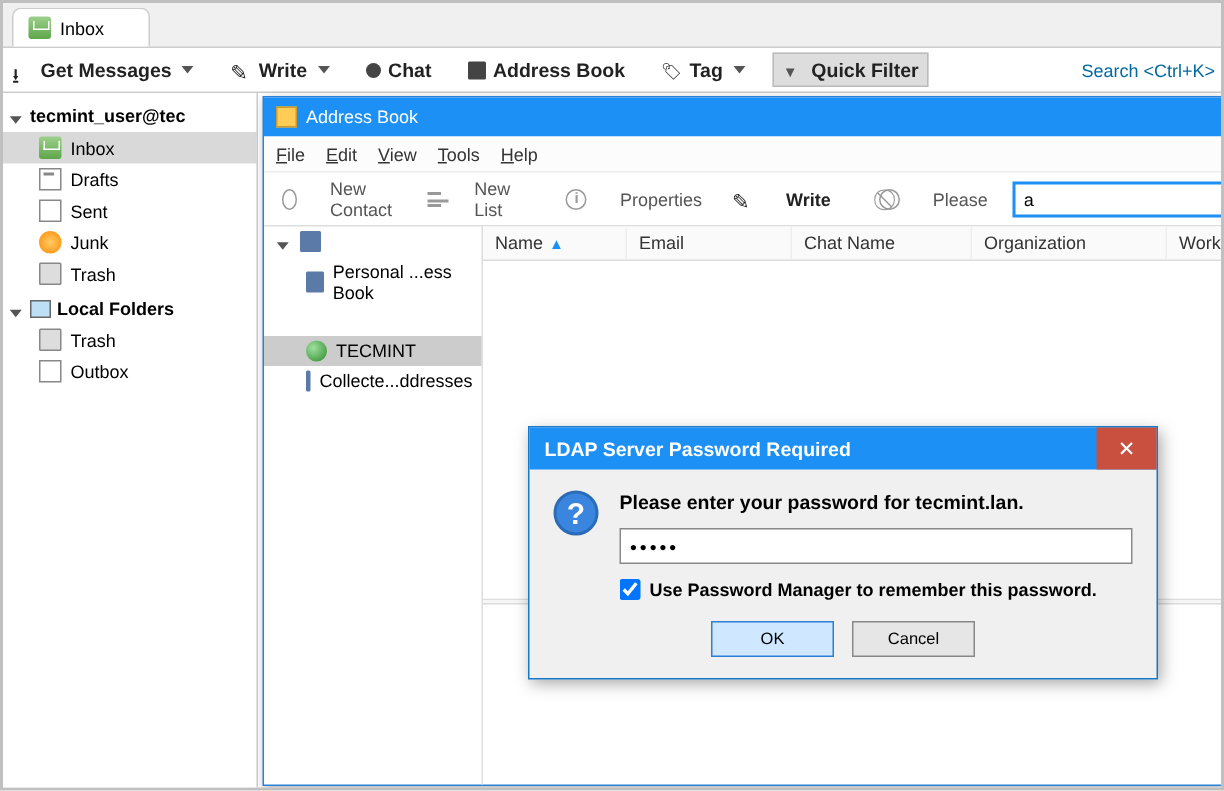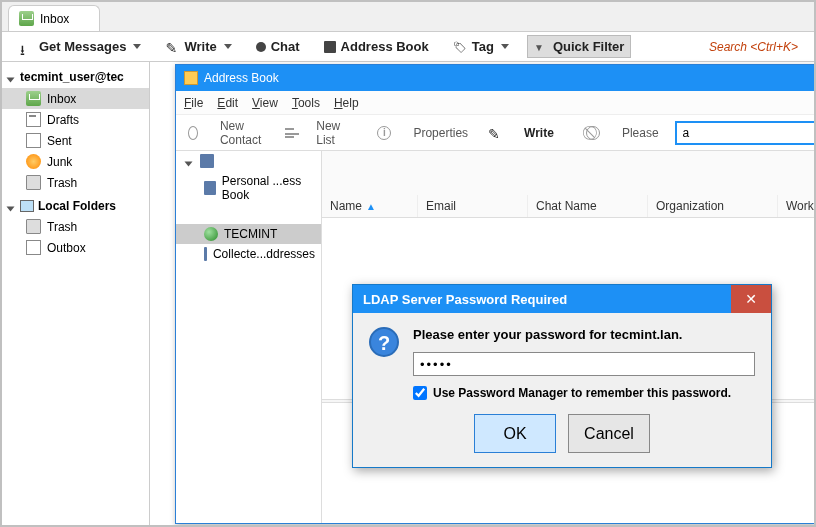--- a/index.html
+++ b/index.html
@@ -3,30 +3,30 @@
 <meta charset="utf-8">
 <style>
 * { box-sizing: border-box; margin: 0; padding: 0; font-family: "Segoe UI", Tahoma, sans-serif; font-size: 12px; }
 body { background: #fff; width: 816px; height: 527px; overflow: hidden; position: relative; border: 2px solid #c0c0c0; }
 
 
 .tabbar { height: 30px; background: #f0f0f0; display: flex; align-items: flex-end; border-bottom: 1px solid #ccc; }
 .tab { background: #fff; border: 1px solid #ccc; border-bottom: none; border-radius: 6px 6px 0 0; padding: 5px 30px 5px 10px; margin-left: 6px; display: flex; align-items: center; gap: 6px; }
 
 
-.maintb { height: 30px; display: flex; align-items: center; padding: 0 12px; gap: 12px; border-bottom: 1px solid #ccc; background: #fff; }
+.maintb { height: 30px; display: flex; align-items: center; padding: 0 0; gap: 12px; border-bottom: 1px solid #ccc; background: #fff; }
 .tb-btn { display: flex; align-items: center; gap: 5px; padding: 3px 6px; cursor: pointer; color: #222; }
 .tb-btn .lbl { font-weight: 600; font-size: 13px; }
 .tb-btn.qf { background: #ddd; border: 1px solid #bbb; }
 .caret { width: 0; height: 0; border-left: 4px solid transparent; border-right: 4px solid transparent; border-top: 5px solid #555; margin-left: 2px; }
-.search-main { margin-left: auto; color: #c2410c; font-style: italic; padding: 2px 4px; }
+.search-main { margin-left: auto; color: #0369a1; padding: 2px 4px; }
 
 
 .appbody { display: flex; height: calc(100% - 60px); }
-.sidebar { width: 148px; border-right: 1px solid #ccc; padding: 4px 0; background: #fff; }
+.sidebar { width: 170px; border-right: 1px solid #ccc; padding: 4px 0; background: #fff; }
 .acct { font-weight: 700; padding: 4px 6px; display: flex; align-items: center; gap: 4px; }
 .sb-item { padding: 3px 6px 3px 24px; display: flex; align-items: center; gap: 6px; cursor: pointer; }
 .sb-item.sel { background: #d9d9d9; }
 .sb-local { font-weight: 700; padding: 6px 6px 3px 6px; display: flex; align-items: center; gap: 4px; }
 
 .twisty { width: 8px; height: 8px; display: inline-block; }
 .twisty::before { content: ""; display: inline-block; width: 0; height: 0; border-top: 4px solid transparent; border-bottom: 4px solid transparent; border-left: 5px solid #555; transform: rotate(90deg); }
 
 
 .ic { width: 15px; height: 15px; display: inline-block; }
@@ -53,21 +53,21 @@
 .ab-body { display: flex; height: calc(100% - 26px - 24px - 36px); }
 .ab-tree { width: 146px; border-right: 1px solid #ddd; }
 .ab-tree-item { padding: 3px 6px 3px 10px; display: flex; align-items: center; gap: 6px; cursor: pointer; }
 .ab-tree-item.child { padding-left: 28px; }
 .ab-tree-item.sel { background: #ccc; margin-top: 19px; }
 .ic-book { width:14px; height:14px; background:#5b7aa8; border-radius:1px; }
 .ic-globe { width:14px; height:14px; background: radial-gradient(circle at 35% 35%, #9fe09f,#2a8a2a); border-radius:50%; }
 
 .ab-main { flex: 1; display: flex; flex-direction: column; }
 .ab-cols { display: flex; border-bottom: 1px solid #ddd; background: #fafafa; }
-.ab-col { padding: 4px 8px; border-right: 1px solid #eee; font-size: 12px; color: #333; margin-top: 44px; }
+.ab-col { padding: 4px 8px; border-right: 1px solid #eee; font-size: 12px; color: #333; }
 .ab-col.name { width: 96px; }
 .ab-col.email { width: 110px; }
 .ab-col.chat { width: 120px; }
 .ab-col.org { width: 130px; }
 .ab-col.work { flex: 1; }
 .sort-ind { color:#1d90f5; font-size:10px; margin-left:4px;}
 .ab-listarea { flex:1; position:relative; background:#fff; }
 .ab-split { height:4px; border-top:1px solid #ddd; border-bottom:1px solid #ddd; background:#f6f6f6;}
 .ab-detail { height:120px; }
 
@@ -87,21 +87,21 @@
 .dlg-title .lbl { font-weight:600; font-size:13px;}
 .dlg-close { margin-left:auto; width:40px; height:28px; background:#c94f3f; color:#fff; text-align:center; line-height:28px; font-size:14px; cursor:pointer;}
 .dlg-body { padding:14px 16px 4px 16px; display:flex; gap:14px; }
 .dlg-qicon { width:30px; height:30px; border-radius:50%; background:#3a85dd; border:2px solid #2a6cb8; color:#fff; font-weight:700; font-size:20px; text-align:center; line-height:28px;}
 .dlg-form { flex:1; }
 .dlg-msg { font-size:13px; margin-bottom:10px; font-weight:600;}
 .dlg-pass { width:100%; height:24px; border:1px solid #888; padding:0 6px; font-size:13px; letter-spacing:2px;}
 .dlg-check { display:flex; align-items:center; gap:6px; margin-top:10px; font-size:12px; font-weight:600;}
 .dlg-check input { width:14px; height:14px;}
 .dlg-buttons { display:flex; justify-content:center; gap:12px; padding:10px 0 14px 0;}
-.dlg-buttons button { width:82px; height:39px; border:1px solid #888; background:#e6e6e6; cursor:pointer; font-size:16px;}
+.dlg-buttons button { width:82px; height:24px; border:1px solid #888; background:#e6e6e6; cursor:pointer; font-size:11px;}
 .dlg-buttons button.primary { background:#cfe8ff; border-color:#2a7fd6;}
 
 
 .ticon { width:14px;height:14px;display:inline-block;}
 .t-dl::before{content:"⭳";font-size:14px;}
 .t-write::before{content:"✎";font-size:14px;}
 .t-chat{width:10px;height:10px;background:#444;border-radius:50%;}
 .t-book{width:12px;height:12px;background:#444;border-radius:1px;}
 .t-tag::before{content:"🏷";font-size:11px;filter:grayscale(1);}
 .t-filter::before{content:"▼";font-size:10px;color:#555;}

